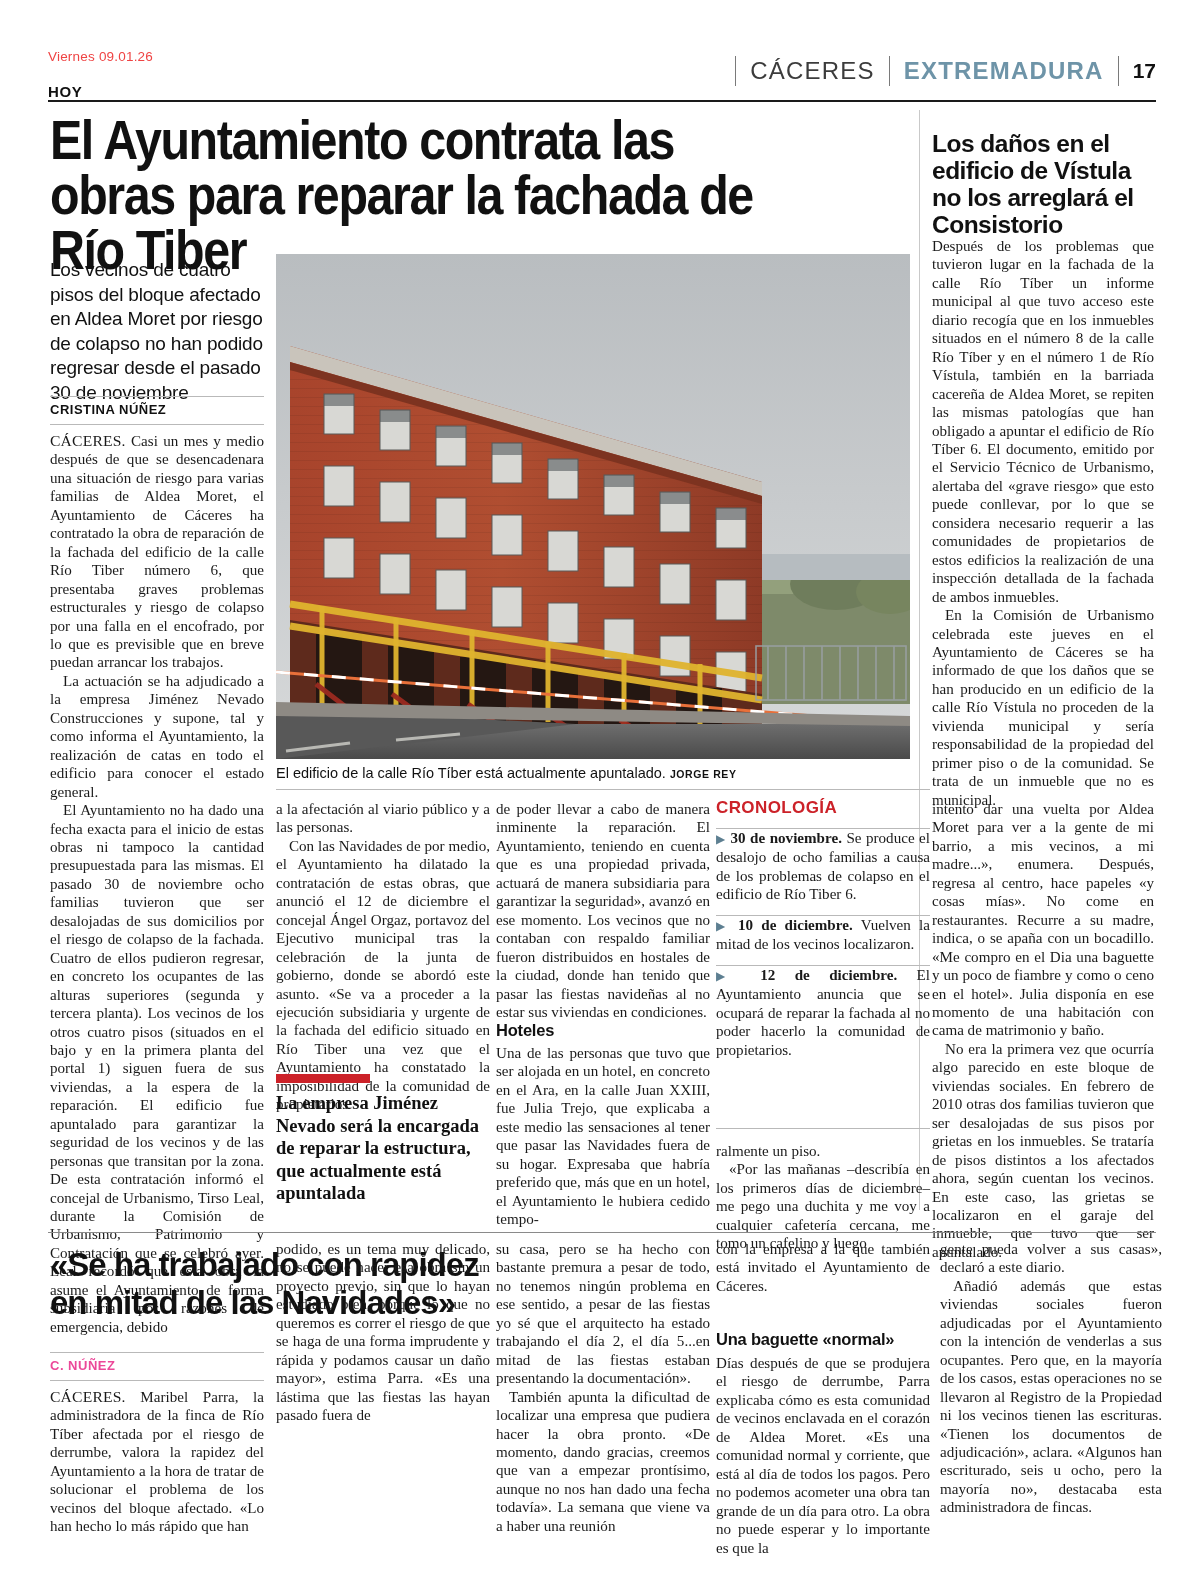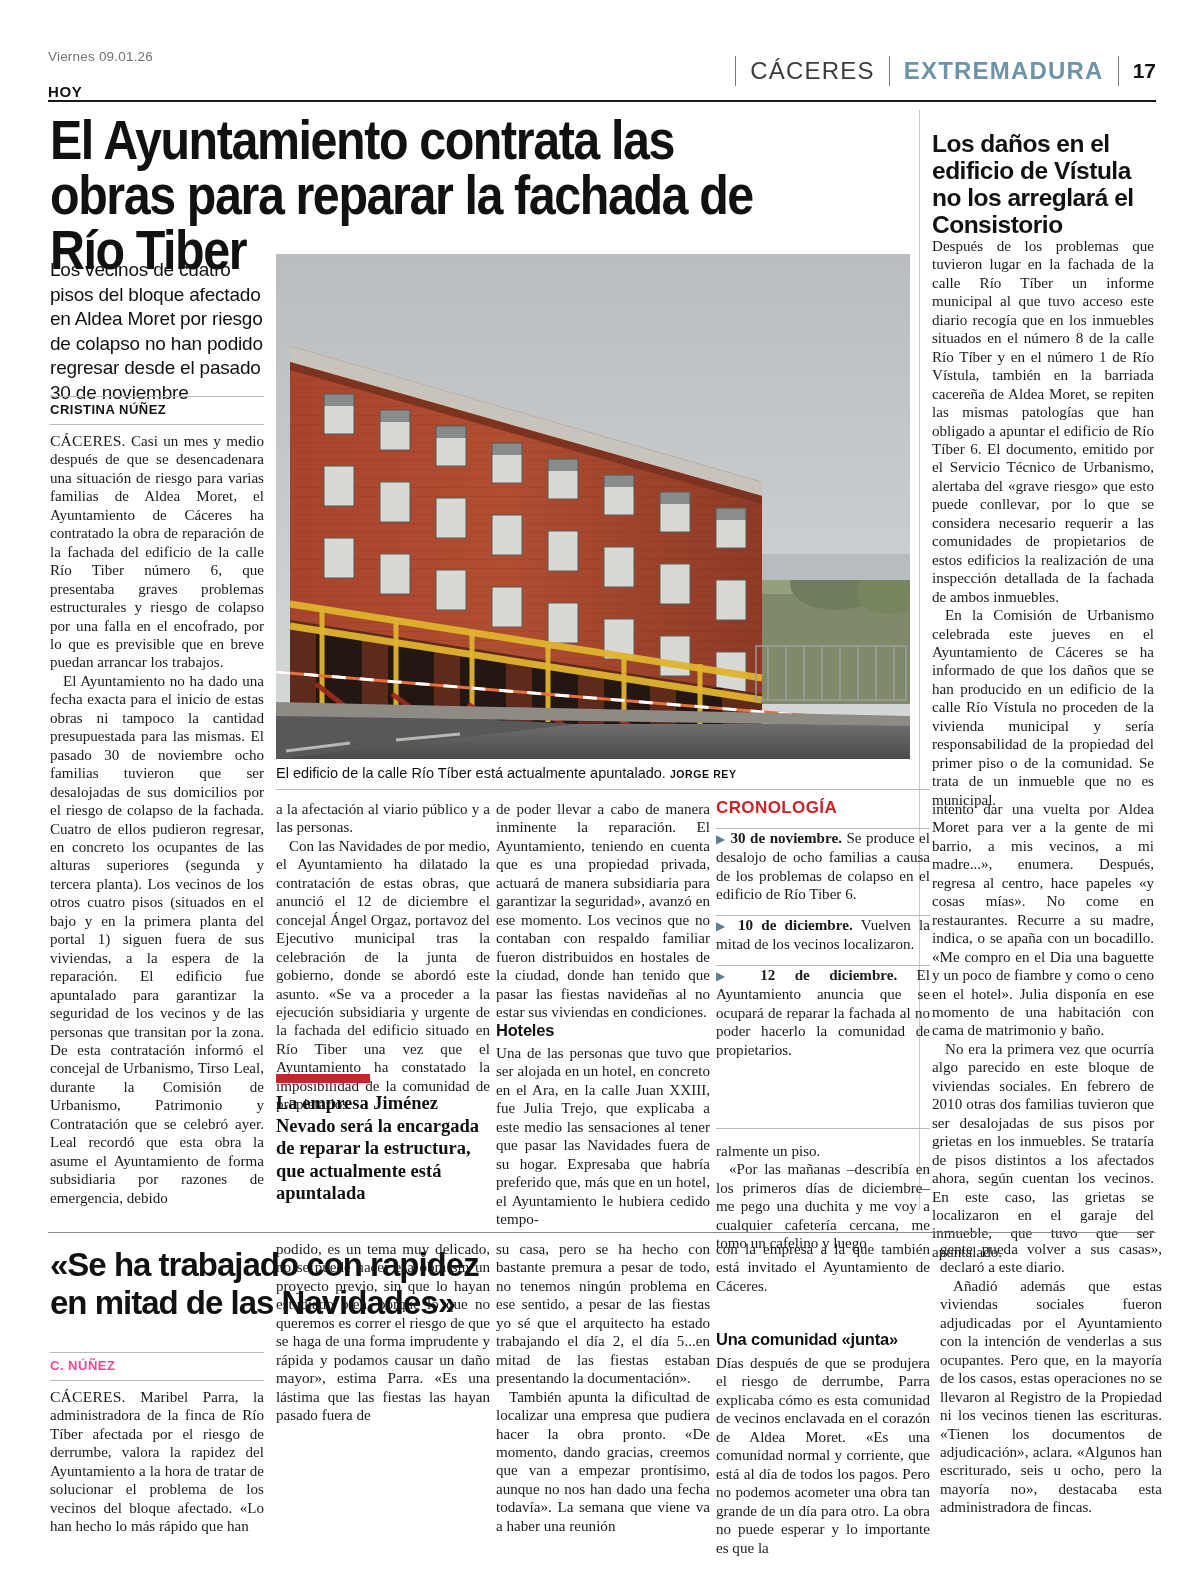--- a/index.html
+++ b/index.html
@@ -26,21 +26,21 @@
   .masthead {
     position: absolute;
     left: 48px; top: 48px;
     width: 1108px;
     height: 44px;
   }
   .mast-left { position: absolute; left: 0; top: 0; }
   .mast-date {
     font-family: "Liberation Sans", sans-serif;
     font-size: 13.5px;
-    color: #737373;
+    color: #ef4444;
     letter-spacing: .2px;
     line-height: 17px;
   }
   .mast-brand {
     font-family: "Liberation Sans", sans-serif;
     font-weight: bold;
     font-size: 15px;
     color: #111;
     letter-spacing: .6px;
     line-height: 18px;
@@ -497,20 +497,21 @@
   </div>
 
   <div class="photo-caption">
     <span>El edificio de la calle Río Tíber está actualmente apuntalado.</span>
     <span class="photo-credit">JORGE REY</span>
   </div>
   <div class="rule-under-caption"></div>
 
   <div class="col" id="col1">
     <p class="first"><span class="dateline">CÁCERES.</span><span> Casi un mes y medio después de que se desencadenara una situación de riesgo para varias familias de Aldea Moret, el Ayuntamiento de Cáceres ha contratado la obra de reparación de la fachada del edificio de la calle Río Tiber número 6, que presentaba graves problemas estructurales y riesgo de colapso por una falla en el encofrado, por lo que es previsible que en breve puedan arrancar los trabajos.</span></p>
+    <p>La actuación se ha adjudicado a la empresa Jiménez Nevado Construcciones y supone, tal y como informa el Ayuntamiento, la realización de catas en todo el edificio para conocer el estado general.</p>
     <p>El Ayuntamiento no ha dado una fecha exacta para el inicio de estas obras ni tampoco la cantidad presupuestada para las mismas. El pasado 30 de noviembre ocho familias tuvieron que ser desalojadas de sus domicilios por el riesgo de colapso de la fachada. Cuatro de ellos pudieron regresar, en concreto los ocupantes de las alturas superiores (segunda y tercera planta). Los vecinos de los otros cuatro pisos (situados en el bajo y en la primera planta del portal 1) siguen fuera de sus viviendas, a la espera de la reparación. El edificio fue apuntalado para garantizar la seguridad de los vecinos y de las personas que transitan por la zona. De esta contratación informó el concejal de Urbanismo, Tirso Leal, durante la Comisión de Urbanismo, Patrimonio y Contratación que se celebró ayer. Leal recordó que esta obra la asume el Ayuntamiento de forma subsidiaria por razones de emergencia, debido</p>
   </div>
 
   <div class="col" id="col2">
     <p class="first">a la afectación al viario público y a las personas.</p>
     <p>Con las Navidades de por medio, el Ayuntamiento ha dilatado la contratación de estas obras, que anunció el 12 de diciembre el concejal Ángel Orgaz, portavoz del Ejecutivo municipal tras la celebración de la junta de gobierno, donde se abordó este asunto. «Se va a proceder a la ejecución subsidiaria y urgente de la fachada del edificio situado en Río Tiber una vez que el Ayuntamiento ha constatado la imposibilidad de la comunidad de propietarios</p>
   </div>
 
   <div class="pull-bar"></div>
   <div class="pullquote">La empresa Jiménez Nevado será la encargada de reparar la estructura, que actualmente está apuntalada</div>
@@ -566,21 +567,21 @@
   <div class="col" id="bcol2">
     <p class="first">podido, es un tema muy delicado, no se puede hacer esa obra sin un proyecto previo, sin que lo hayan estudiado bien, porque lo que no queremos es correr el riesgo de que se haga de una forma imprudente y rápida y podamos causar un daño mayor», estima Parra. «Es una lástima que las fiestas las hayan pasado fuera de</p>
   </div>
   <div class="col" id="bcol3">
     <p class="first">su casa, pero se ha hecho con bastante premura a pesar de todo, no tenemos ningún problema en ese sentido, a pesar de las fiestas yo sé que el arquitecto ha estado trabajando el día 2, el día 5...en mitad de las fiestas estaban presentando la documentación».</p>
     <p>También apunta la dificultad de localizar una empresa que pudiera hacer la obra pronto. «De momento, dando gracias, creemos que van a empezar prontísimo, aunque no nos han dado una fecha todavía». La semana que viene va a haber una reunión</p>
   </div>
   <div class="col" id="bcol4">
     <p class="first">con la empresa a la que también está invitado el Ayuntamiento de Cáceres.</p>
   </div>
-  <div class="subhead" id="subhead-normal">Una comunidad «junta»</div>
+  <div class="subhead" id="subhead-normal">Una baguette «normal»</div>
   <div class="col" style="left:716px; top:1354px; width:214px;">
     <p class="first">Días después de que se produjera el riesgo de derrumbe, Parra explicaba cómo es esta comunidad de vecinos enclavada en el corazón de Aldea Moret. «Es una comunidad normal y corriente, que está al día de todos los pagos. Pero no podemos acometer una obra tan grande de un día para otro. La obra no puede esperar y lo importante es que la</p>
   </div>
   <div class="col" id="bcol5">
     <p class="first">gente pueda volver a sus casas», declaró a este diario.</p>
     <p>Añadió además que estas viviendas sociales fueron adjudicadas por el Ayuntamiento con la intención de venderlas a sus ocupantes. Pero que, en la mayoría de los casos, estas operaciones no se llevaron al Registro de la Propiedad ni los vecinos tienen las escrituras. «Tienen los documentos de adjudicación», aclara. «Algunos han escriturado, seis u ocho, pero la mayoría no», destacaba esta administradora de fincas.</p>
   </div>
 
 </div>
 

